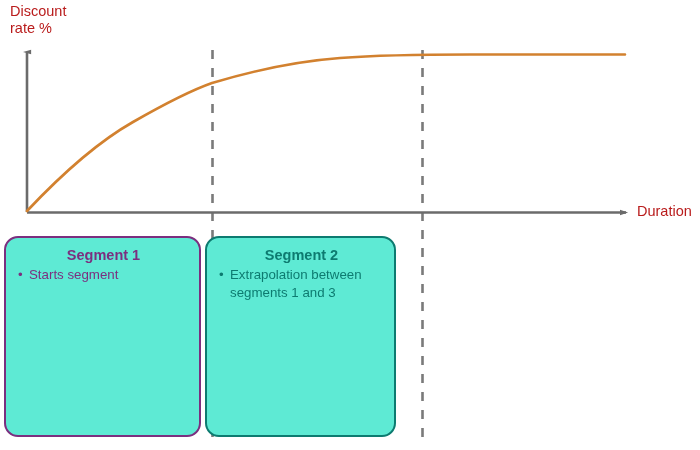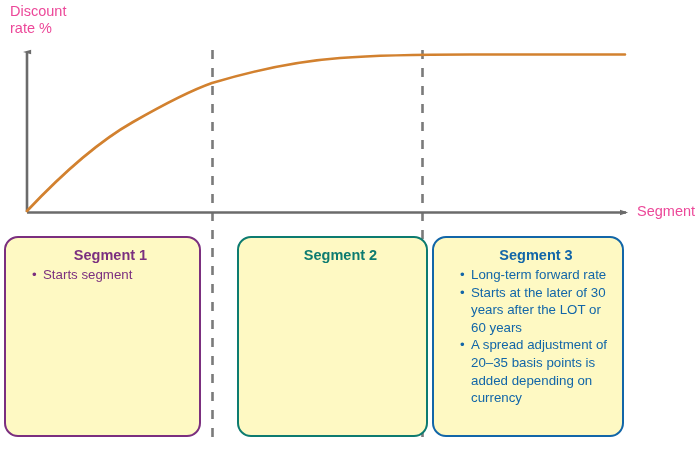--- a/index.html
+++ b/index.html
@@ -27,43 +27,43 @@
   .chart-svg {
     position: absolute;
     left: 0; top: 0;
     width: 700px;
     height: 450px;
     pointer-events: none;
   }
 
   .axis-label {
     position: absolute;
-    color: #ec4899;
+    color: #b91c1c;
     font-size: 14.5px;
     line-height: 17px;
     white-space: pre-line;
   }
   #y-axis-label {
     left: 10px;
     top: 3px;
   }
   #x-axis-label {
     left: 637px;
     top: 203px;
   }
 
   
   .seg-box {
     position: absolute;
     box-sizing: border-box;
     border-radius: 14px;
     border-width: 2px;
     border-style: solid;
-    background: #fef9c3;
-    padding: 6px 10px 6px 26px;
+    background: #5eead4;
+    padding: 6px 10px 6px 12px;
   }
   .seg-title {
     text-align: center;
     font-weight: bold;
     font-size: 14.5px;
     line-height: 19px;
     margin: 2px 0 1px 0;
   }
   .seg-list {
     margin: 0;
@@ -78,21 +78,21 @@
     margin: 0 0 0 0;
   }
   .seg-list li::before {
     content: "\2022";
     position: absolute;
     left: 0;
     top: 0;
   }
 
   #segment-1-box { left: 4px;   top: 236px; width: 197px; height: 201px; border-color: #7b2f7f; }
-  #segment-2-box { left: 237px; top: 236px; width: 191px; height: 201px; border-color: #0d7b70; }
+  #segment-2-box { left: 205px; top: 236px; width: 191px; height: 201px; border-color: #0d7b70; }
   #segment-3-box { left: 432px; top: 236px; width: 192px; height: 201px; border-color: #1266a8; }
 
   #segment-1-box .seg-title, #segment-1-box .seg-list { color: #7b2f7f; }
   #segment-2-box .seg-title, #segment-2-box .seg-list { color: #0d7b70; }
   #segment-3-box .seg-title, #segment-3-box .seg-list { color: #1266a8; }
 </style>
 </head>
 <body>
 
 <div id="diagram">
@@ -117,37 +117,30 @@
     <path d="M27,211
              C 60,176 96,143 133,122
              C 168,102 192,90 212,83
              C 262,68 300,61 340,58
              C 380,55 420,54.5 470,54.5
              L 625,54.5" fill="none" stroke="#d2812f" stroke-width="2.6" stroke-linecap="round" stroke-linejoin="round"></path>
   </svg>
 
   <div class="axis-label" id="y-axis-label">Discount
 rate %</div>
-  <div class="axis-label" id="x-axis-label">Segment</div>
+  <div class="axis-label" id="x-axis-label">Duration</div>
 
   <div class="seg-box" id="segment-1-box">
     <div class="seg-title">Segment 1</div>
     <ul class="seg-list">
       <li>Starts segment</li>
     </ul>
   </div>
 
   <div class="seg-box" id="segment-2-box">
     <div class="seg-title">Segment 2</div>
     <ul class="seg-list">
+      <li>Extrapolation between segments 1 and 3</li>
     </ul>
   </div>
 
-  <div class="seg-box" id="segment-3-box">
-    <div class="seg-title">Segment 3</div>
-    <ul class="seg-list">
-      <li>Long-term forward rate</li>
-      <li>Starts at the later of 30 years after the LOT or 60 years</li>
-      <li>A spread adjustment of 20–35 basis points is added depending on currency</li>
-    </ul>
-  </div>
 
 </div>
 
 </body></html>

